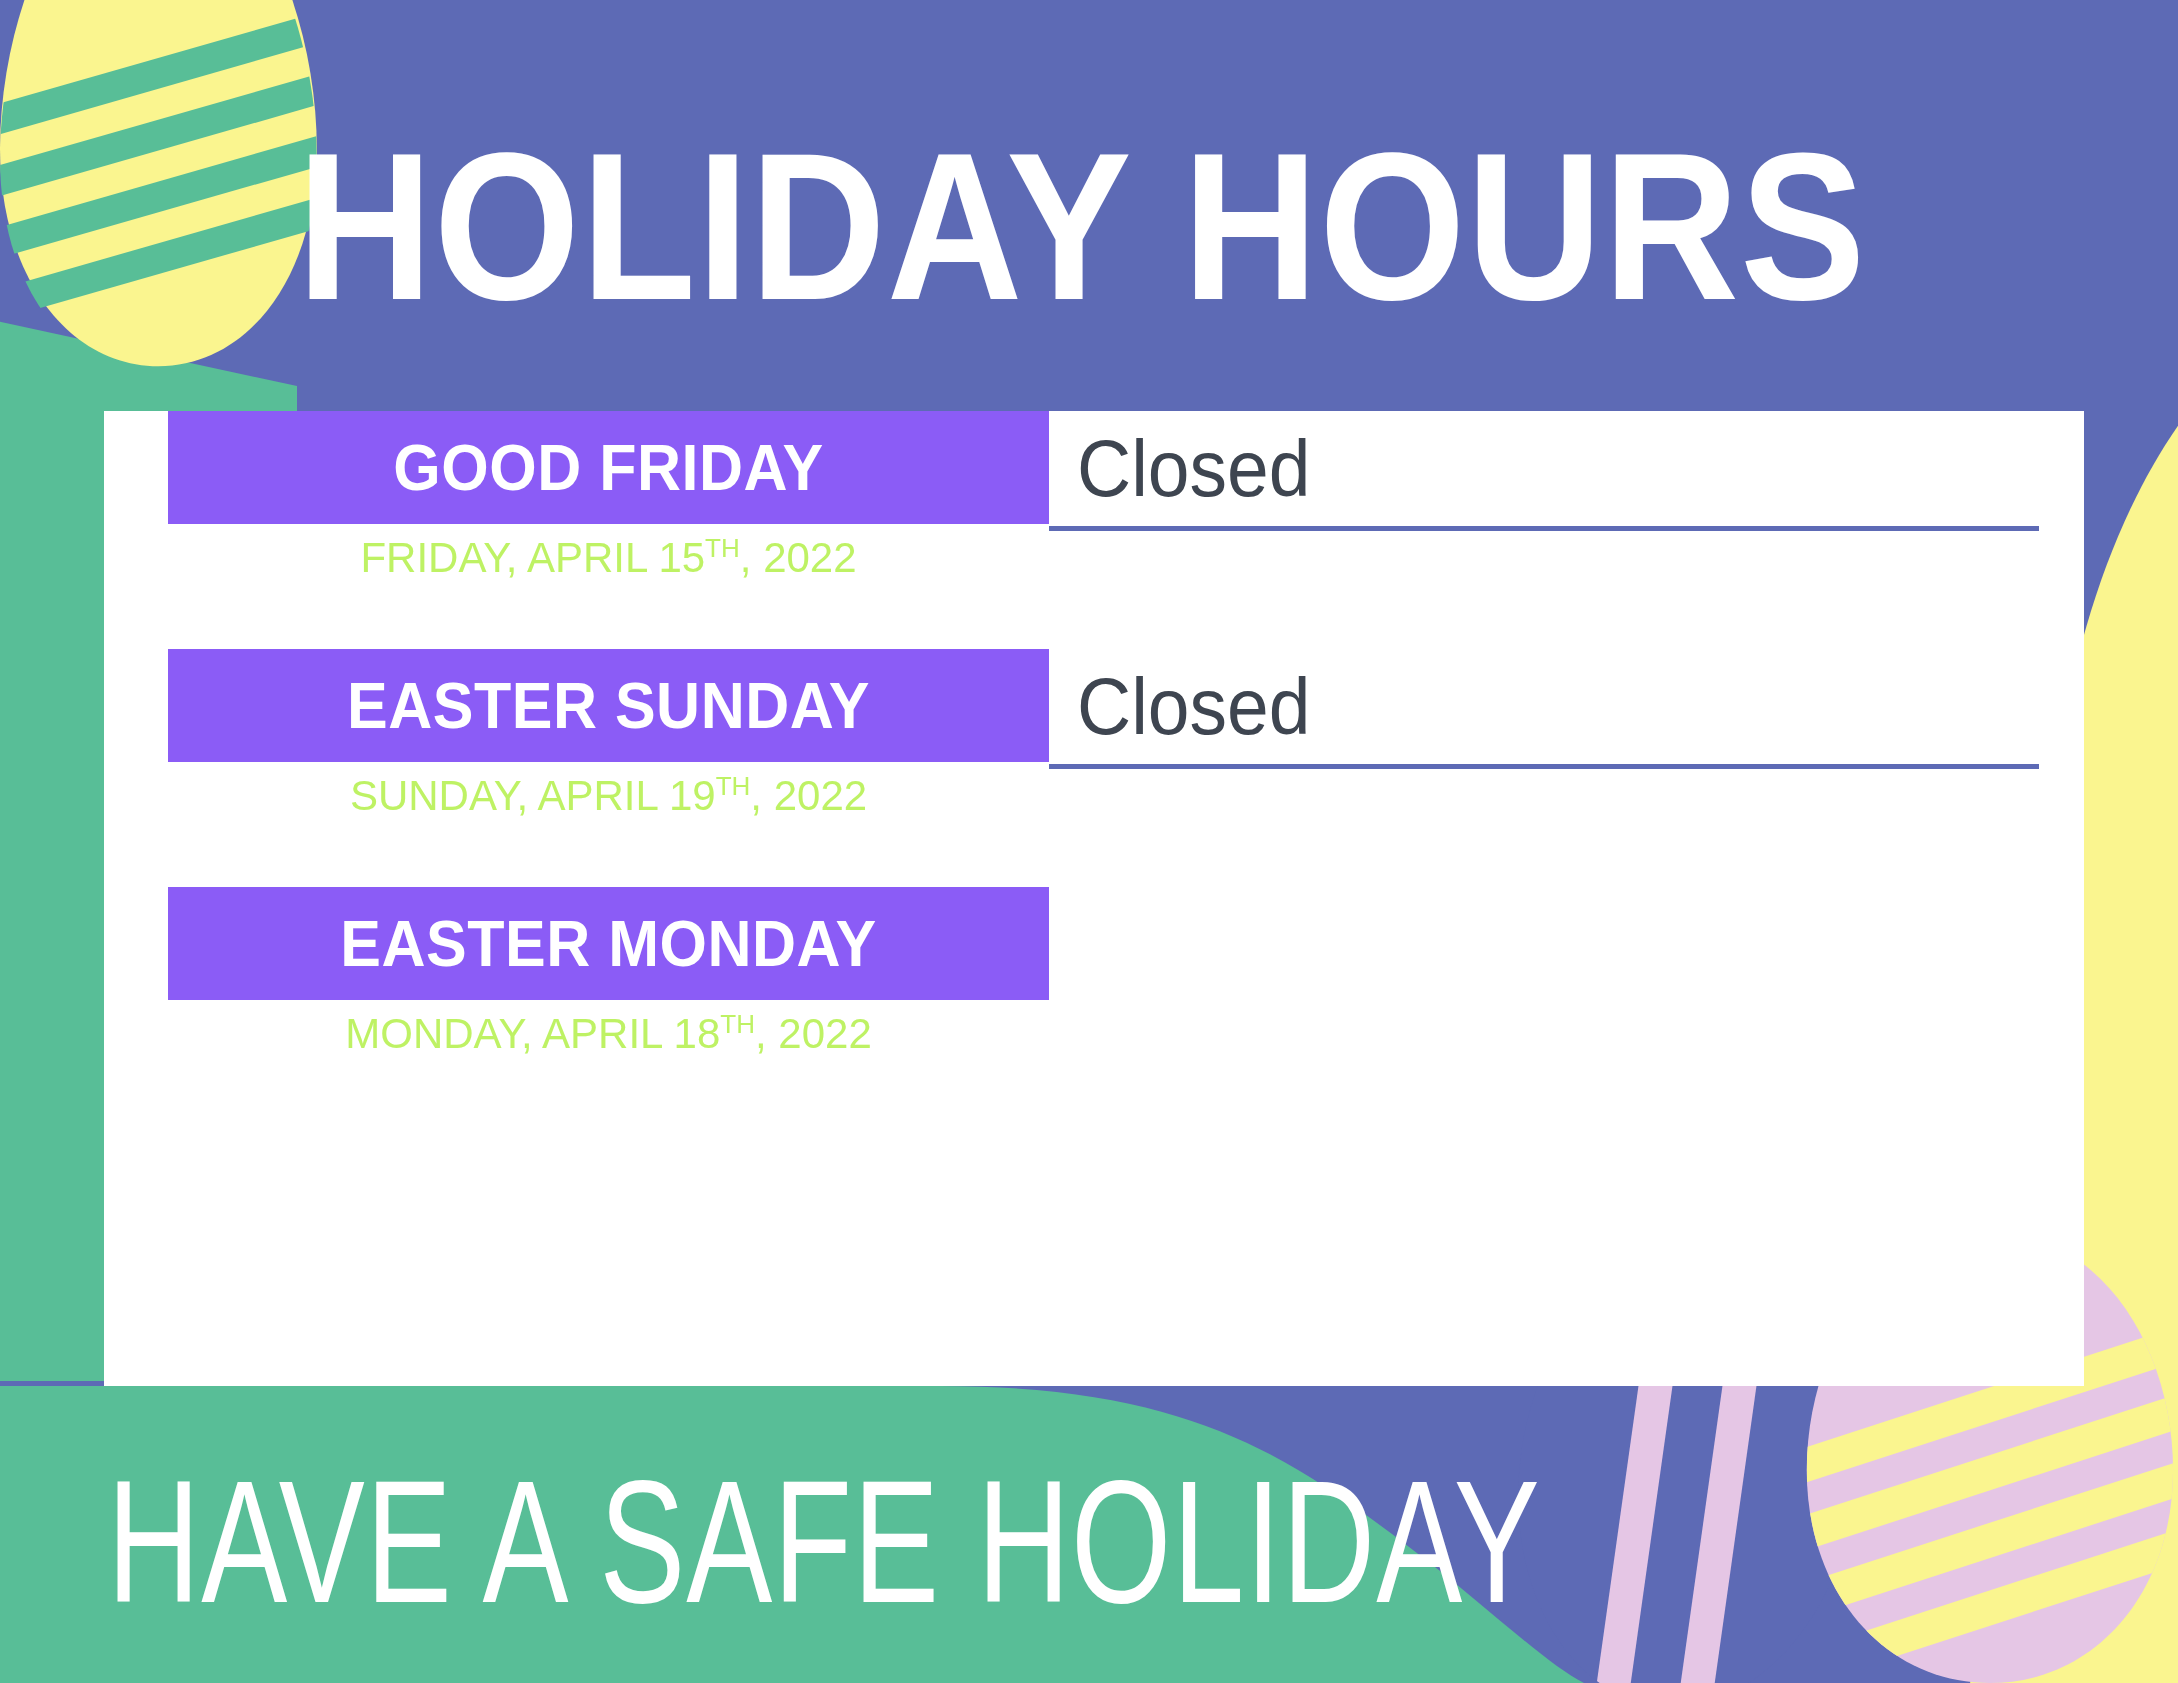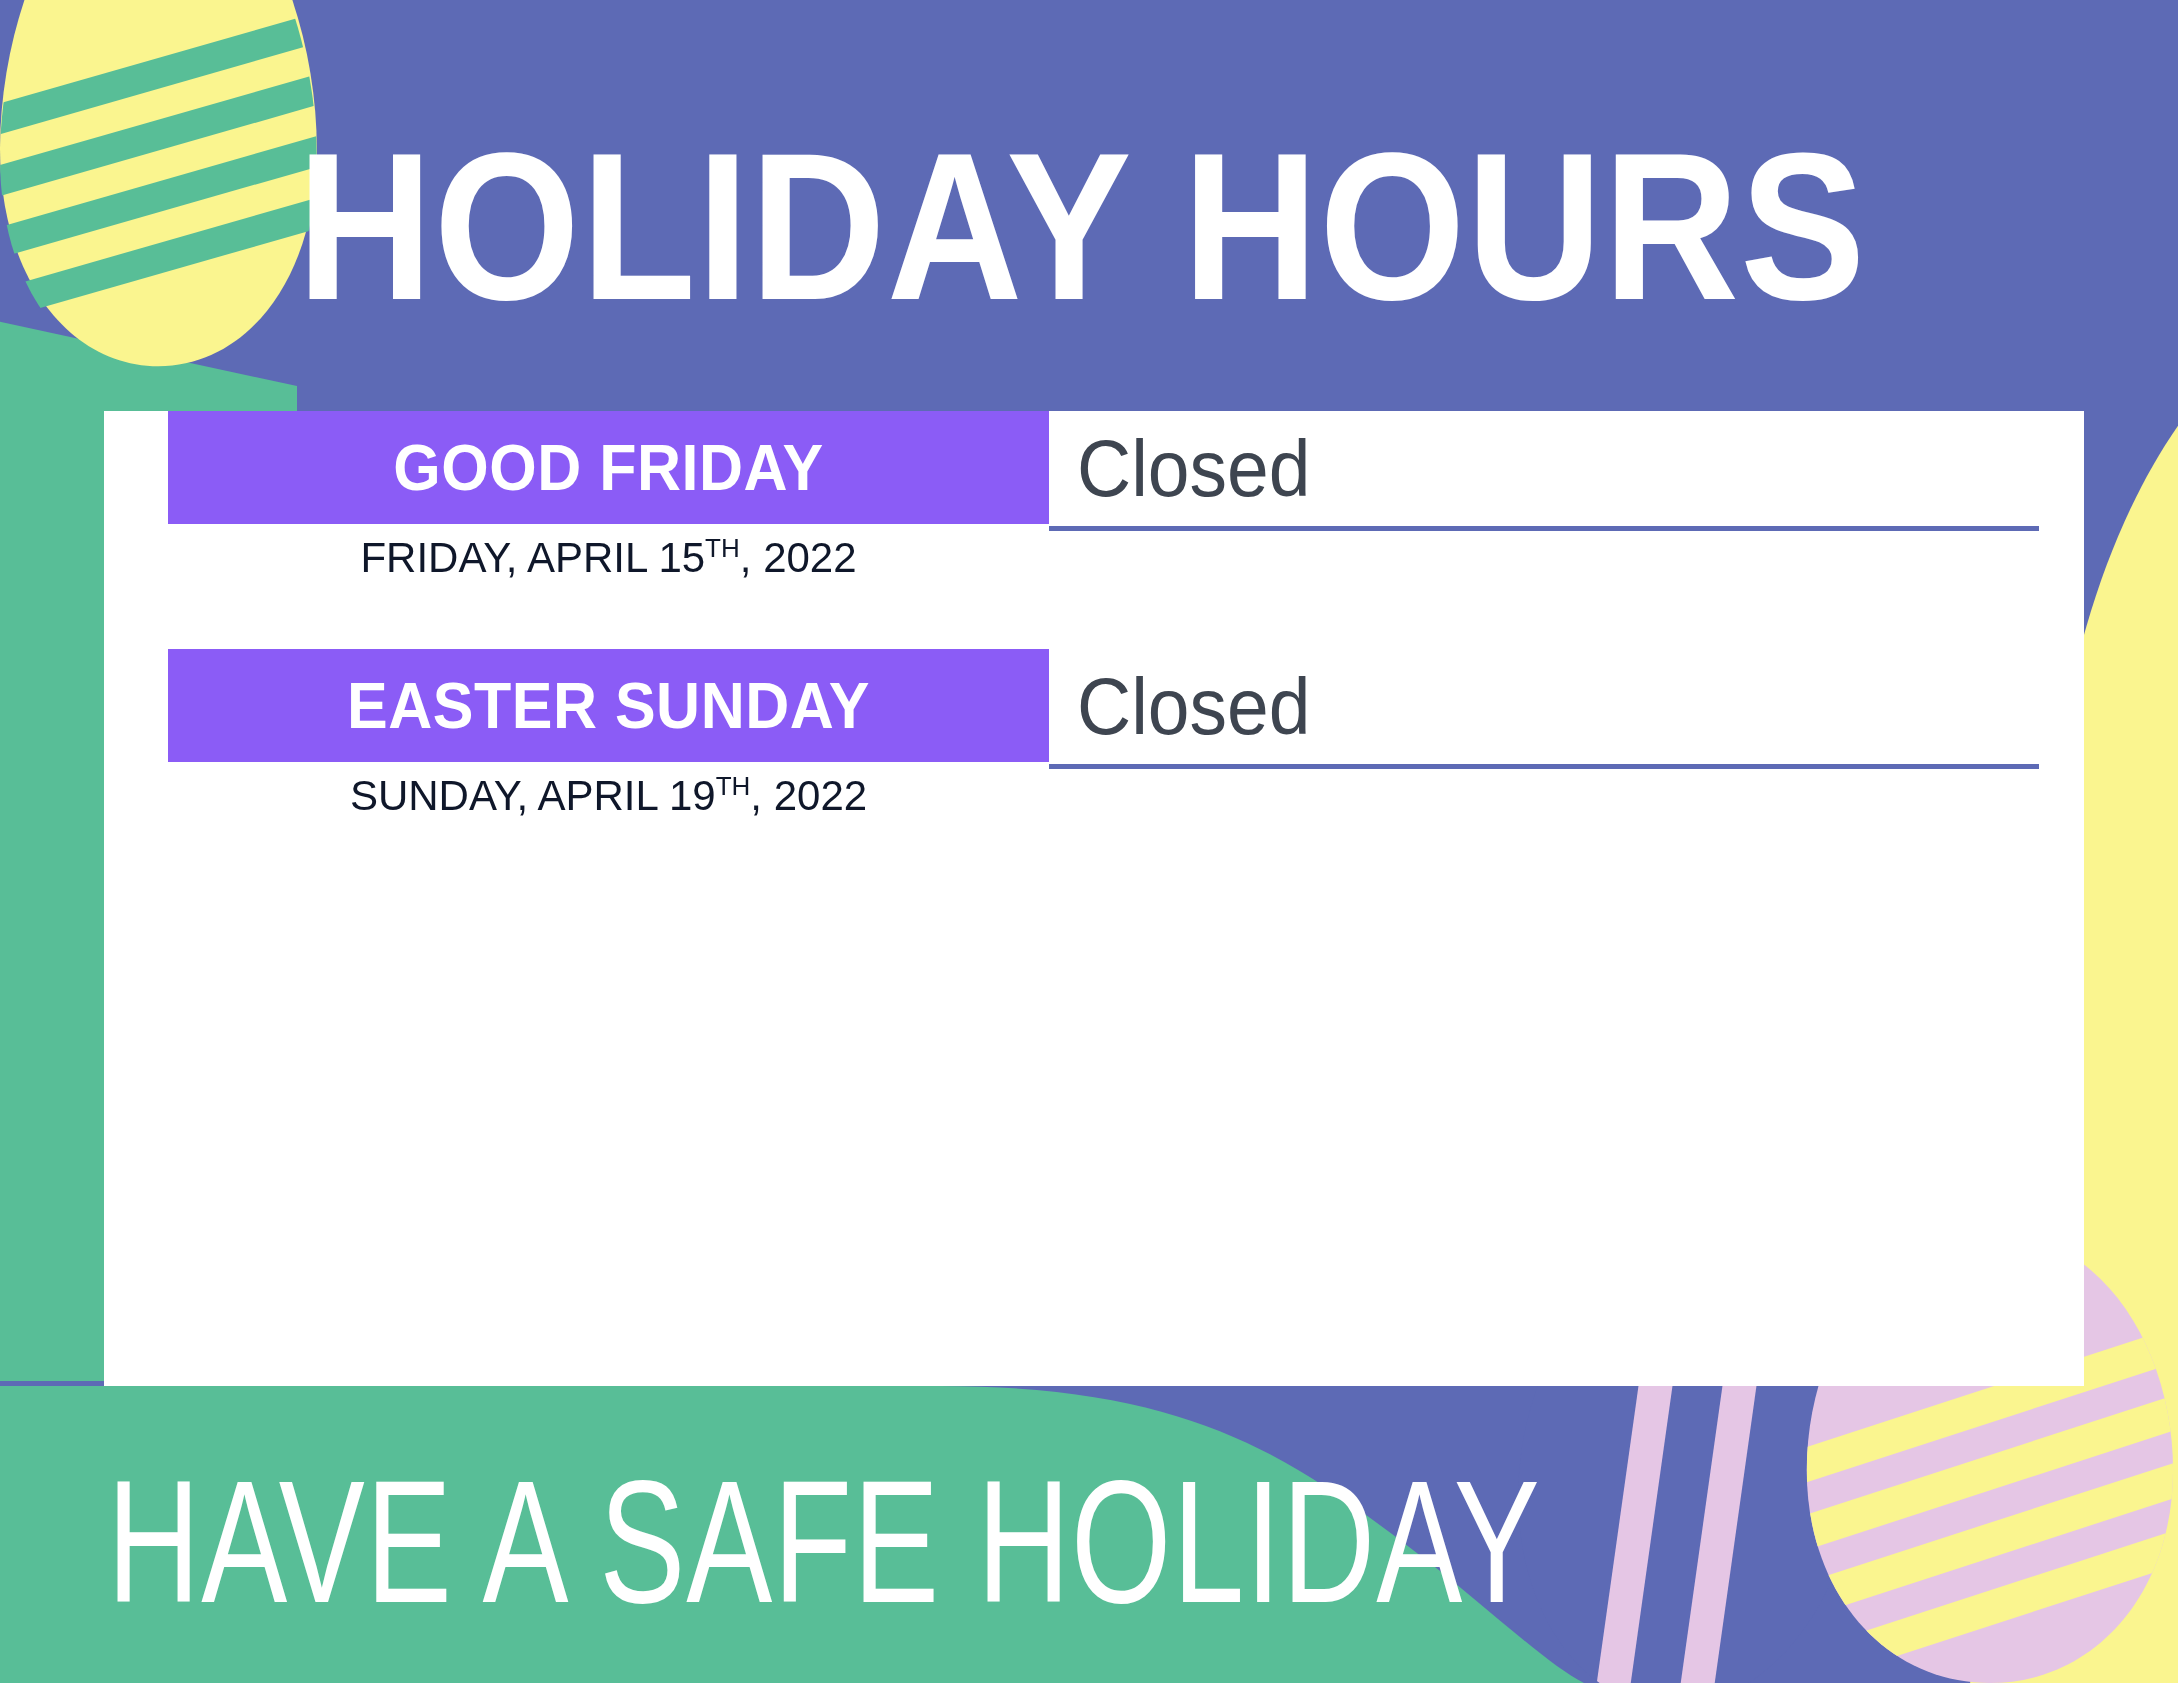--- a/index.html
+++ b/index.html
@@ -81,21 +81,21 @@
     color: #ffffff;
     font-size: 61px;
     font-weight: 700;
     letter-spacing: 0.5px;
     white-space: nowrap;
     transform: scaleY(1.05);
   }
   .date-line {
     margin-top: 10px;
     text-align: center;
-    color: #0f172a;
+    color: #bef264;
     font-size: 42px;
     font-weight: 400;
     white-space: nowrap;
   }
   .date-line sup {
     font-size: 0.62em;
     vertical-align: super;
     line-height: 0;
   }
   .row-right {
@@ -241,20 +241,26 @@
         </div>
         <div class="date-line"><span>SUNDAY, APRIL 19</span><sup>TH</sup><span>, 2022</span></div>
       </div>
       <div class="row-right">
         <div class="value-text">Closed</div>
         <div class="value-rule"></div>
       </div>
     </div>
 
     <div class="row">
+      <div class="row-left">
+        <div class="name-bar">
+          <span class="name-bar-label">EASTER MONDAY</span>
+        </div>
+        <div class="date-line"><span>MONDAY, APRIL 18</span><sup>TH</sup><span>, 2022</span></div>
+      </div>
     </div>
 
   </div>
 
   <div id="footer-text">HAVE A SAFE HOLIDAY</div>
 
 </div>
 
 
 </body></html>

